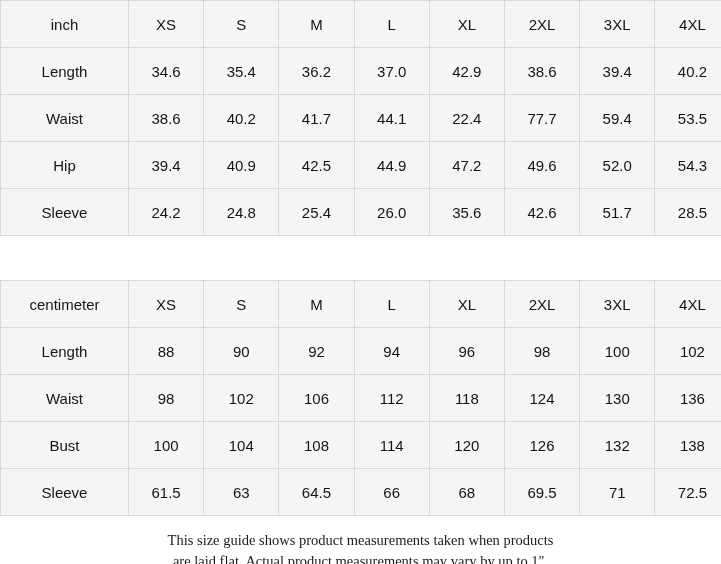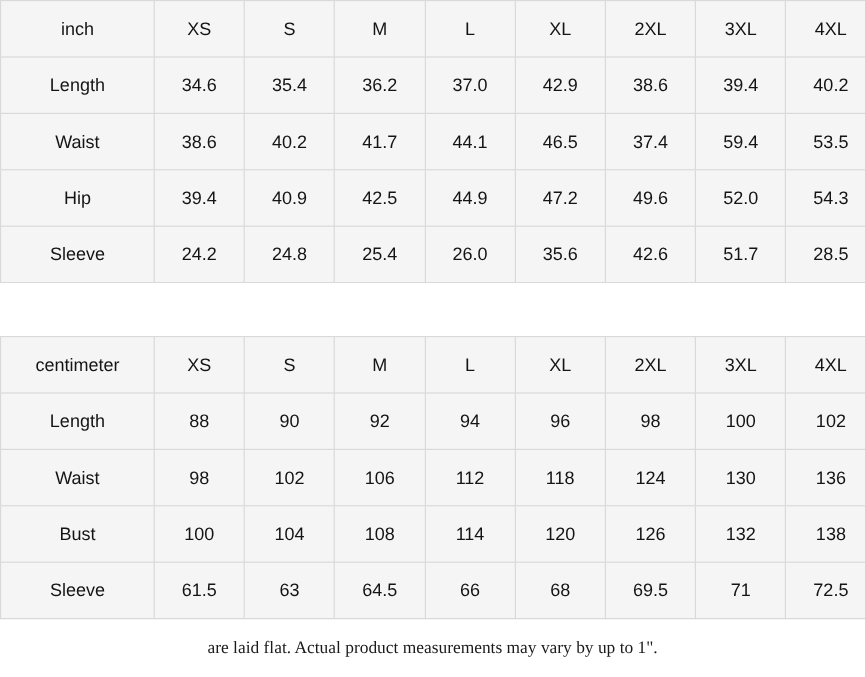--- a/index.html
+++ b/index.html
@@ -88,22 +88,22 @@
         <td class="data-col">38.6</td>
         <td class="data-col">39.4</td>
         <td class="data-col">40.2</td>
       </tr>
       <tr>
         <td class="label-col">Waist</td>
         <td class="data-col">38.6</td>
         <td class="data-col">40.2</td>
         <td class="data-col">41.7</td>
         <td class="data-col">44.1</td>
-        <td class="data-col">46.5</td>
-        <td class="data-col">37.4</td>
+        <td class="data-col">22.4</td>
+        <td class="data-col">77.7</td>
         <td class="data-col">59.4</td>
         <td class="data-col">53.5</td>
       </tr>
       <tr>
         <td class="label-col">Hip</td>
         <td class="data-col">39.4</td>
         <td class="data-col">40.9</td>
         <td class="data-col">42.5</td>
         <td class="data-col">44.9</td>
         <td class="data-col">47.2</td>
@@ -181,16 +181,17 @@
         <td class="data-col">66</td>
         <td class="data-col">68</td>
         <td class="data-col">69.5</td>
         <td class="data-col">71</td>
         <td class="data-col">72.5</td>
       </tr>
     </tbody>
   </table>
 
   <div class="footnote">
+    <div>This size guide shows product measurements taken when products</div>
     <div>are laid flat. Actual product measurements may vary by up to 1".</div>
   </div>
 
 </div>
 
 </body></html>

